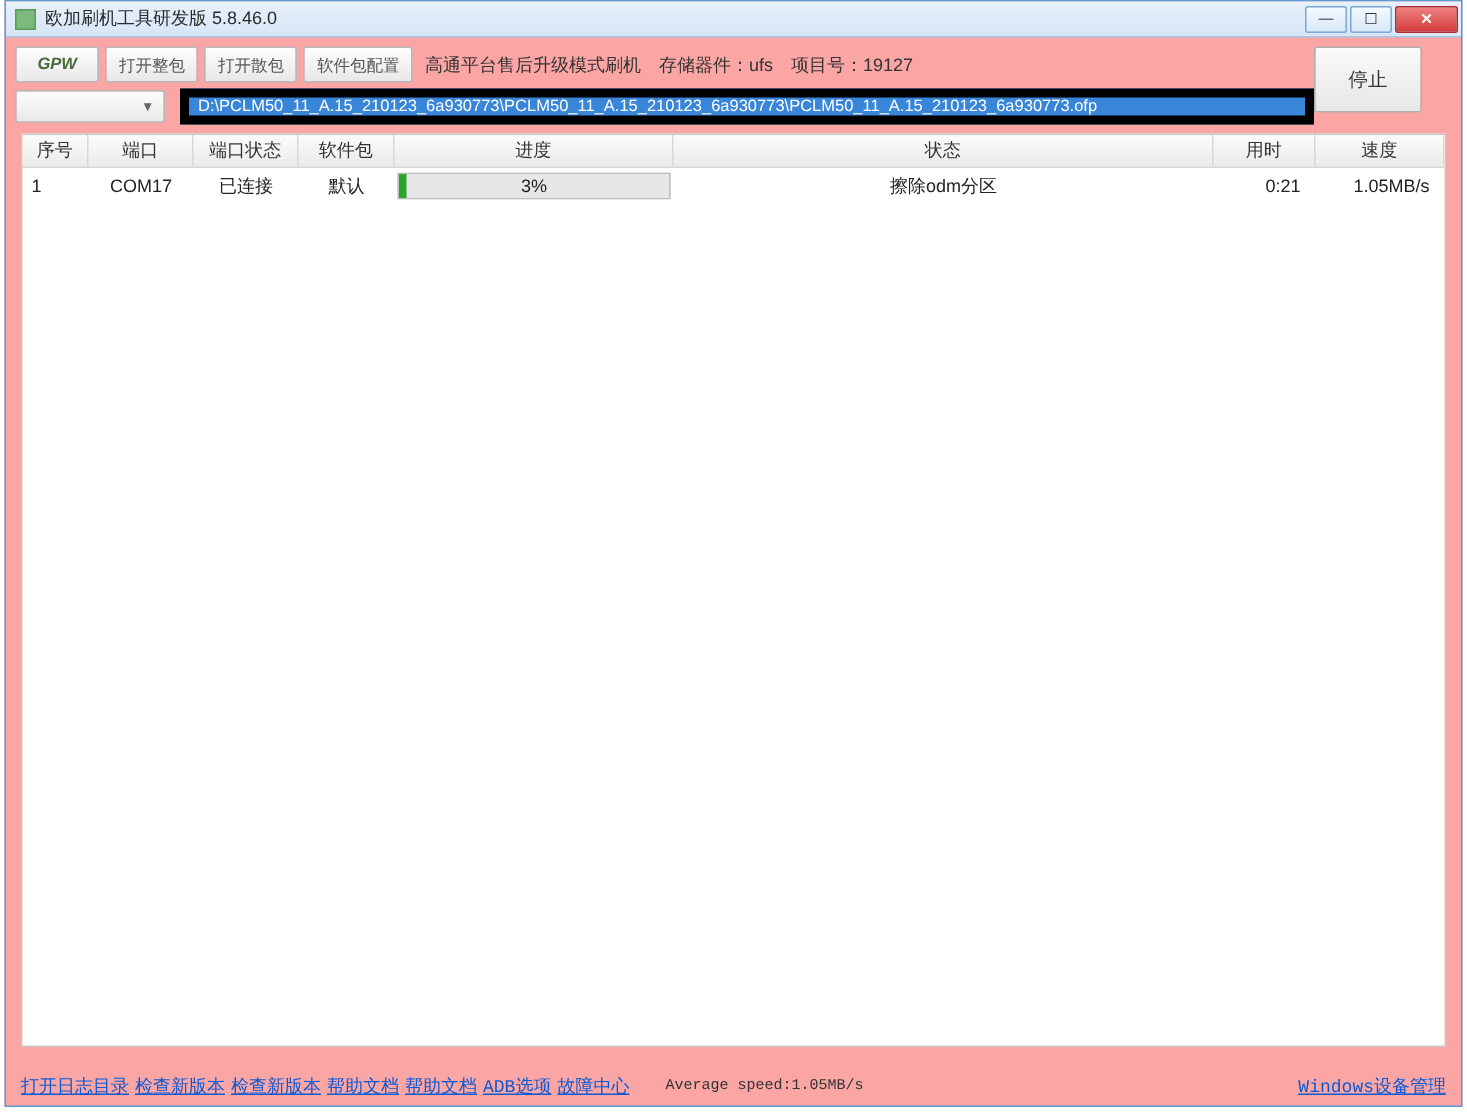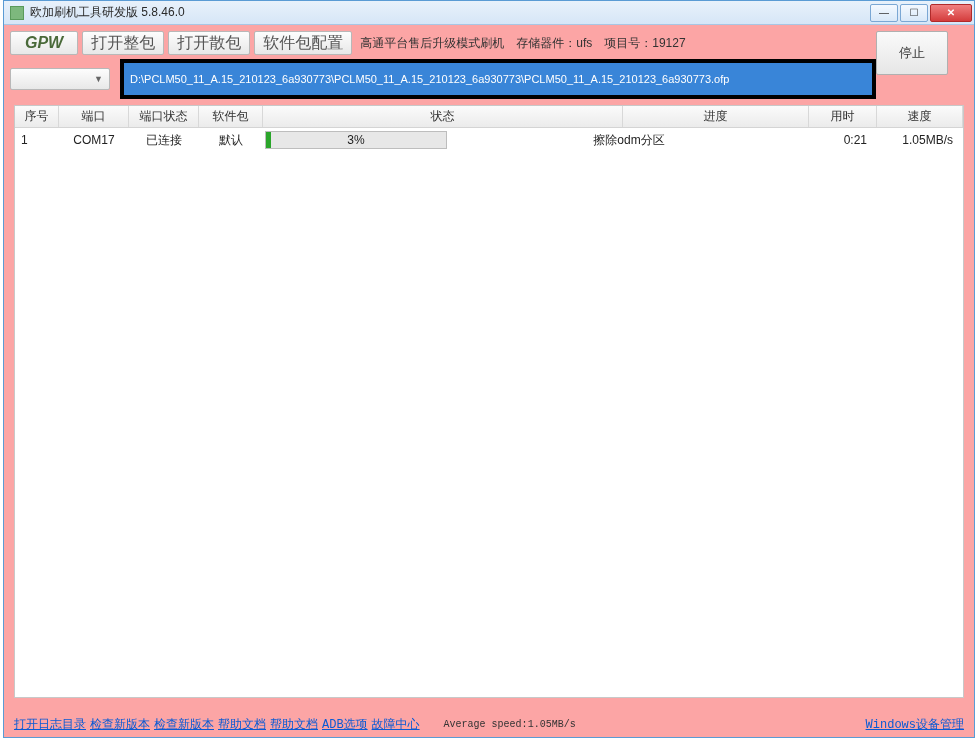--- a/index.html
+++ b/index.html
@@ -63,21 +63,21 @@
   align-items: center;
   gap: 4px;
   flex-wrap: nowrap;
 }
 .btn {
   height: 24px;
   padding: 0 8px;
   border: 1px solid #b8b8b8;
   background: linear-gradient(to bottom, #fdfdfd, #e8e8e8);
   border-radius: 2px;
-  font-size: 16px;
+  font-size: 11px;
   color: #555;
   display: inline-flex;
   align-items: center;
   cursor: pointer;
 }
 .btn.gpw {
   font-style: italic;
   font-weight: bold;
   color: #4a6a3a;
   padding: 0 14px;
@@ -123,25 +123,25 @@
   align-items: center;
   justify-content: flex-end;
   padding: 0 6px;
   cursor: pointer;
   font-size: 9px;
   color: #666;
 }
 .path-input {
   flex: 1;
   height: 22px;
-  border: 4px solid #000000;
+  border: 6px solid #000000;
   background: #3985d8;
   color: #fff;
   font-size: 11px;
-  padding: 16px 6px;
+  padding: 6px 6px;
   display: flex;
   align-items: center;
   overflow: hidden;
   white-space: nowrap;
   margin-left: 10px;
 }
 .table-area {
   flex: 1;
   margin: 2px 10px 15px 10px;
   border: 1px solid #c8c8c8;
@@ -279,22 +279,22 @@
     </div>
     <div class="stop-btn">停止</div>
   </div>
 
   <div class="table-area">
     <div class="thead">
       <div class="th col-idx">序号</div>
       <div class="th col-port">端口</div>
       <div class="th col-pstat">端口状态</div>
       <div class="th col-pkg">软件包</div>
+      <div class="th col-prog">进度</div>
       <div class="th col-stat">状态</div>
-      <div class="th col-prog">进度</div>
       <div class="th col-time">用时</div>
       <div class="th col-speed">速度</div>
     </div>
     <div class="trow">
       <div class="td col-idx">1</div>
       <div class="td col-port">COM17</div>
       <div class="td col-pstat">已连接</div>
       <div class="td col-pkg">默认</div>
       <div class="td col-prog">
         <div class="progress-cell">

